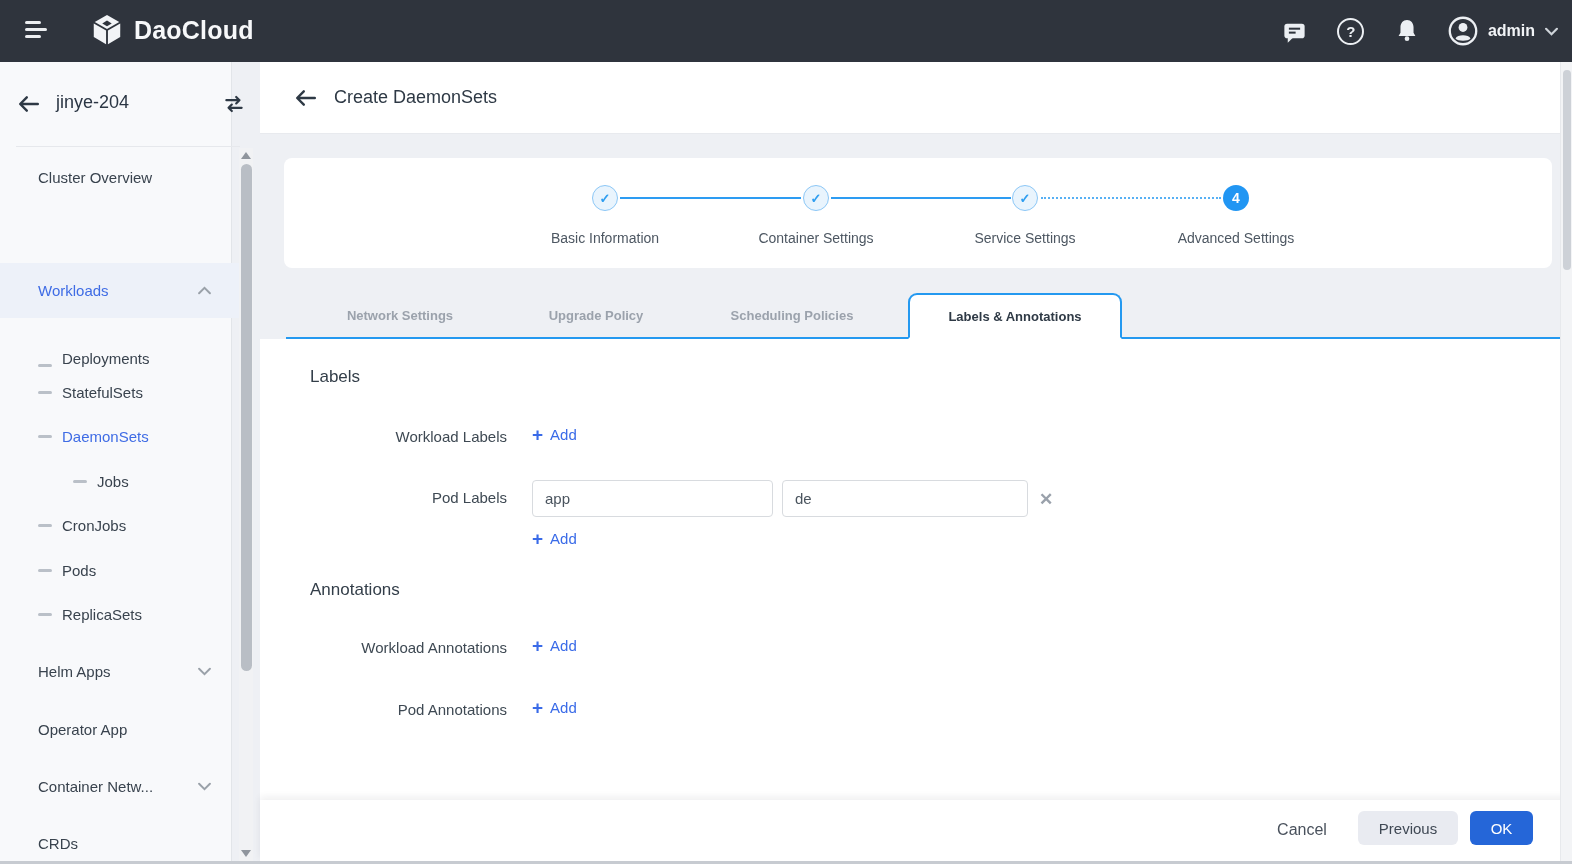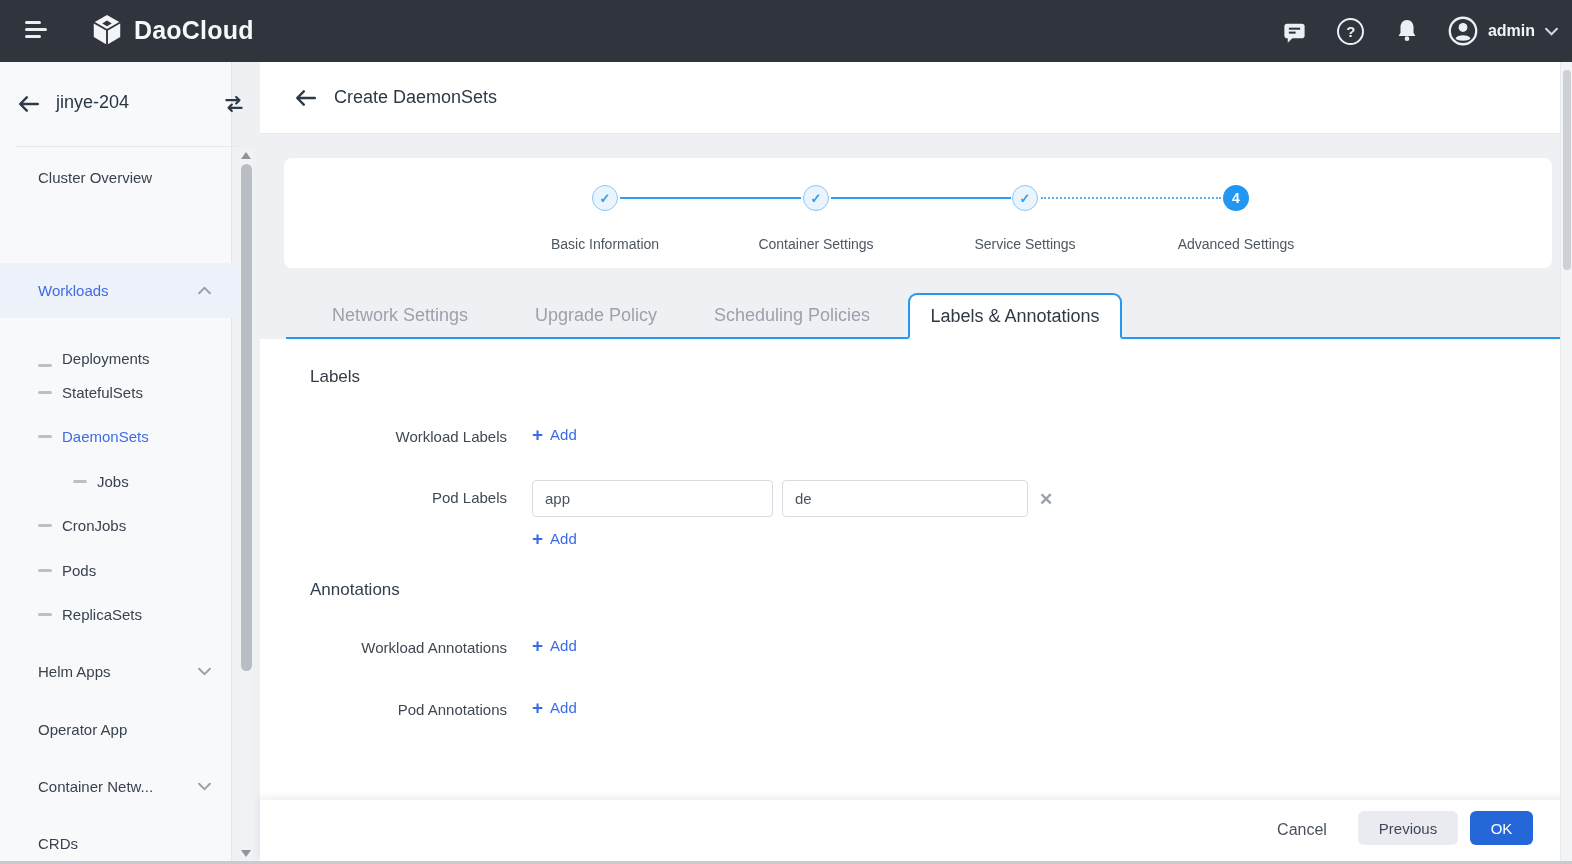--- a/index.html
+++ b/index.html
@@ -50,25 +50,25 @@
   .mh-title { position:absolute; left:74px; top:25px; font-size:18px; color:#2e3945; font-weight:500; }
 
   
   .stepper-card { position:absolute; left:24px; top:96px; width:1268px; height:110px; background:#ffffff; border-radius:8px; }
   .step-circle { position:absolute; top:27px; width:26px; height:26px; border-radius:50%; display:flex; align-items:center; justify-content:center; cursor:pointer; }
   .step-circle.done { background:#e9f4fd; border:1.5px solid #8cc7f6; color:#2f9ef0; font-size:13px; font-weight:700; }
   .step-circle.current { background:#2196f3; color:#ffffff; font-size:14px; font-weight:700; }
   .step-line { position:absolute; top:39px; height:0; }
   .step-line.solid { border-top:2px solid #2d9cf2; }
   .step-line.dotted { border-top:2px dotted #57b0f4; }
-  .step-label { position:absolute; top:78px; width:200px; text-align:center; font-size:14px; color:#4d5762; }
+  .step-label { position:absolute; top:72px; width:200px; text-align:center; font-size:14px; color:#4d5762; }
 
   
   .tabs { position:absolute; left:26px; top:231px; width:1274px; height:46px; display:flex; align-items:flex-end; border-bottom:2px solid #2499f0; }
-  .tab { height:44px; width:196px; display:flex; align-items:center; justify-content:center; font-size:18px; font-weight:400; color:#9ba2ac; cursor:pointer; }
+  .tab { height:44px; width:196px; display:flex; align-items:center; justify-content:center; font-size:13px; font-weight:700; color:#9ba2ac; cursor:pointer; }
   .tab:first-child { margin-left:16px; }
   .tab.active { width:214px; margin-left:18px; height:46px; background:#ffffff; border:2px solid #2499f0; border-bottom:2px solid #ffffff; border-radius:9px 9px 0 0; margin-bottom:-2px; color:#2e3945; }
 
   
   .content { position:absolute; left:0; top:277px; width:1312px; height:461px; background:#ffffff; }
   .section-h { position:absolute; left:50px; font-size:17px; font-weight:500; color:#333e49; }
   .form-label { position:absolute; left:0; width:247px; text-align:right; font-size:15px; color:#3e4953; }
   .add-link { position:absolute; display:flex; align-items:center; gap:7px; color:#3a6be8; font-size:15px; font-weight:500; cursor:pointer; }
   .add-plus { font-size:19px; font-weight:600; line-height:19px; }
   .kv-input { position:absolute; height:37px; border:1px solid #d8dbdf; border-radius:4px; padding:0 12px; font-size:15px; color:#4a545e; font-family:"Liberation Sans", sans-serif; background:#ffffff; outline:none; }

